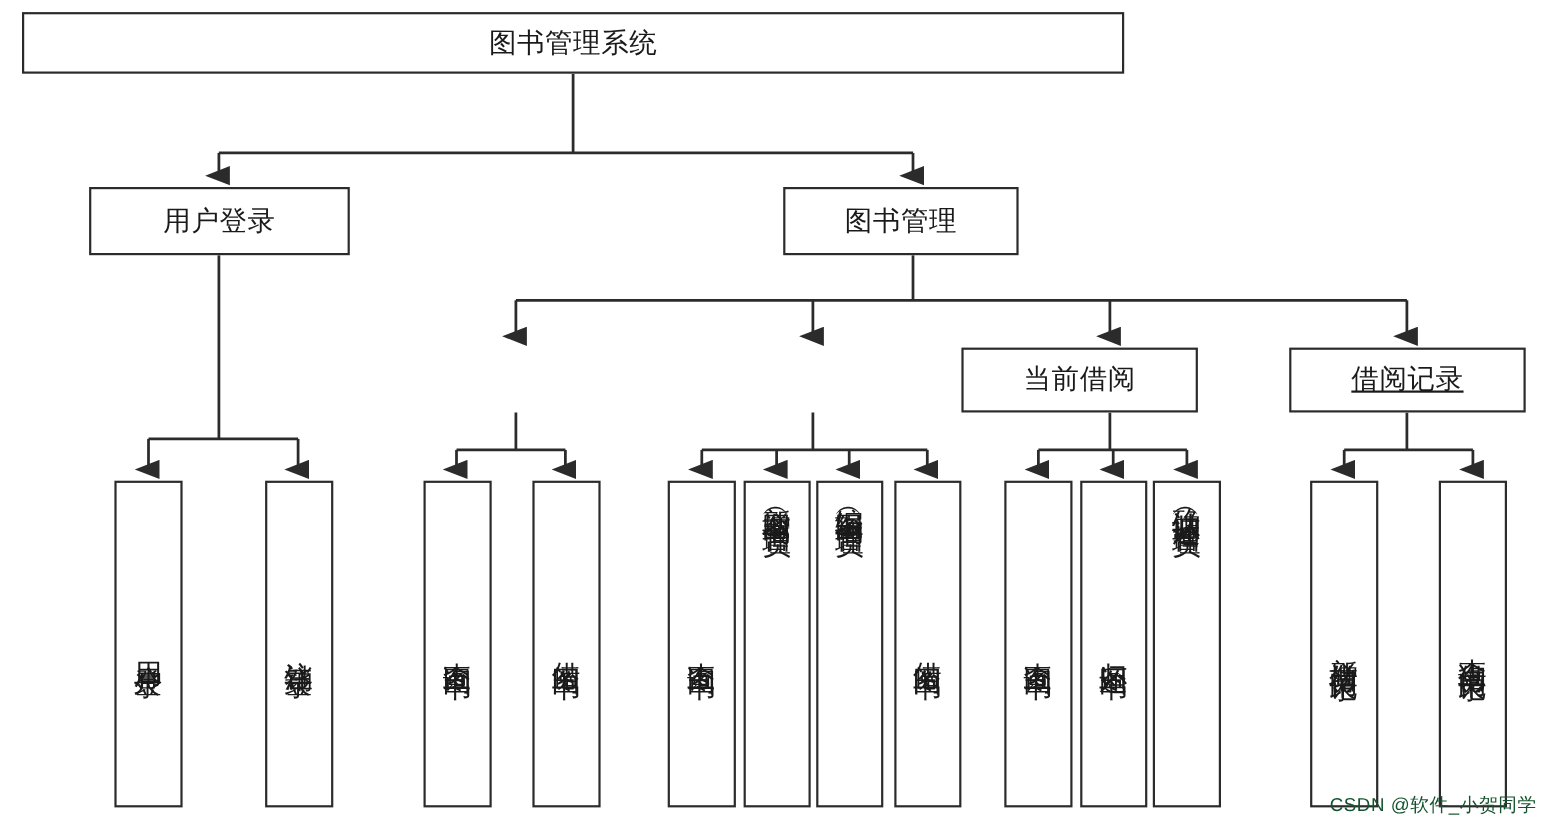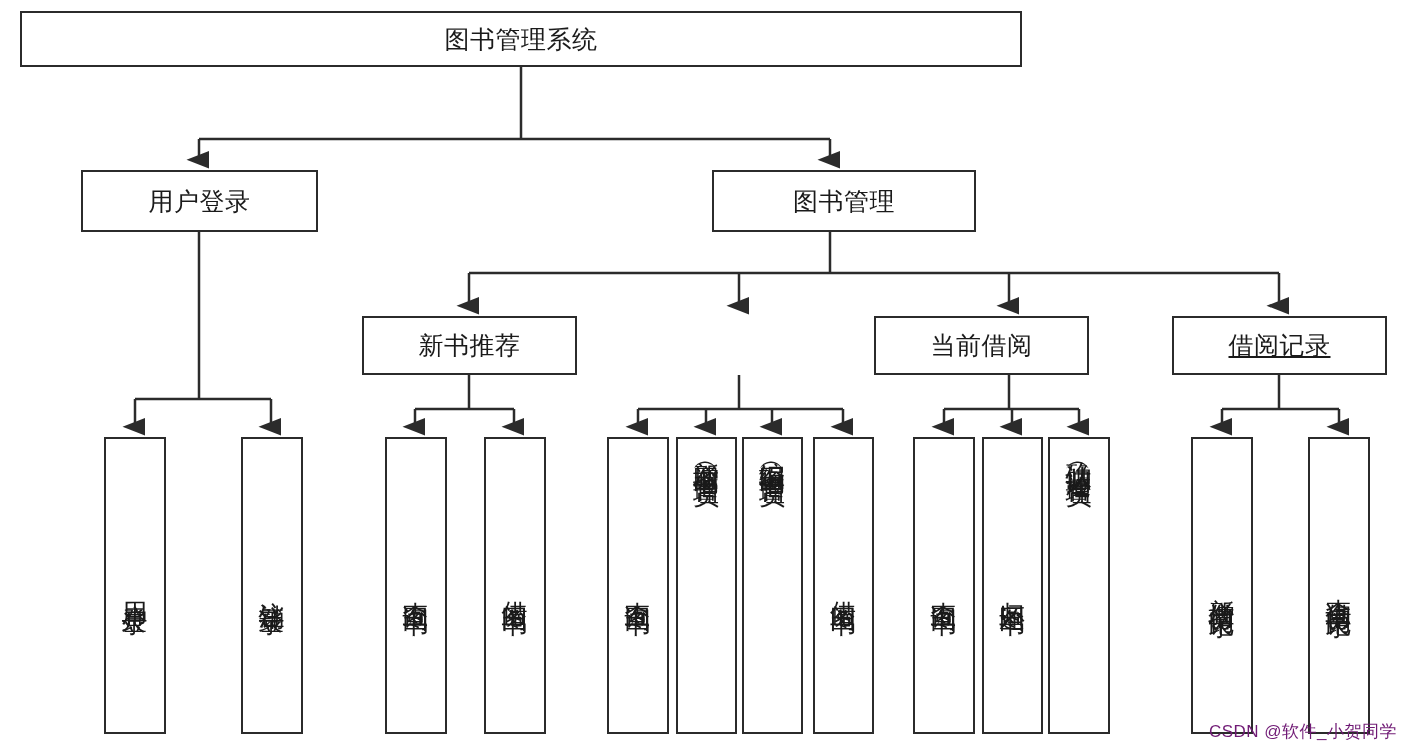--- a/index.html
+++ b/index.html
@@ -63,21 +63,21 @@
     white-space: nowrap;
   }
   .node.vert.centered {
     align-items: center;
   }
   .watermark {
     position: absolute;
     right: 8px;
     bottom: 4px;
     font-size: 17px;
-    color: #701a75;
+    color: #14532d;
     white-space: nowrap;
     letter-spacing: 0.5px;
   }
 </style>
 </head>
 <body>
 
 <div id="canvas">
 
   <svg id="edges" viewBox="0 0 1405 747">
@@ -130,27 +130,24 @@
     </g>
   </svg>
 
   <div class="node horiz title" style="left:20px; top:11px; width:1002px; height:56px;">
     <span class="lbl">图书管理系统</span>
   </div>
 
   <div class="node horiz" style="left:81px; top:170px; width:237px; height:62px;">
     <span class="lbl">用户登录</span>
   </div>
-  <div class="node horiz" style="left:712px; top:170px; width:264px; height:62px;align-items:center;">
+  <div class="node horiz" style="left:712px; top:170px; width:214px; height:62px;align-items:center;">
     <span class="lbl">图书管理</span>
   </div>
 
-  <div class="node horiz" style="left:362px; top:316px; width:215px; height:59px;">
-    <span class="lbl">新书推荐</span>
-  </div>
   <div class="node horiz" style="left:874px; top:316px; width:215px; height:59px;">
     <span class="lbl">当前借阅</span>
   </div>
   <div class="node horiz" style="left:1172px; top:316px; width:215px; height:59px;text-decoration:underline;">
     <span class="lbl">借阅记录</span>
   </div>
 
   <div class="node vert centered" style="left:104px; top:437px; width:62px; height:297px;">
     <span class="lbl">用户登录</span>
   </div>

